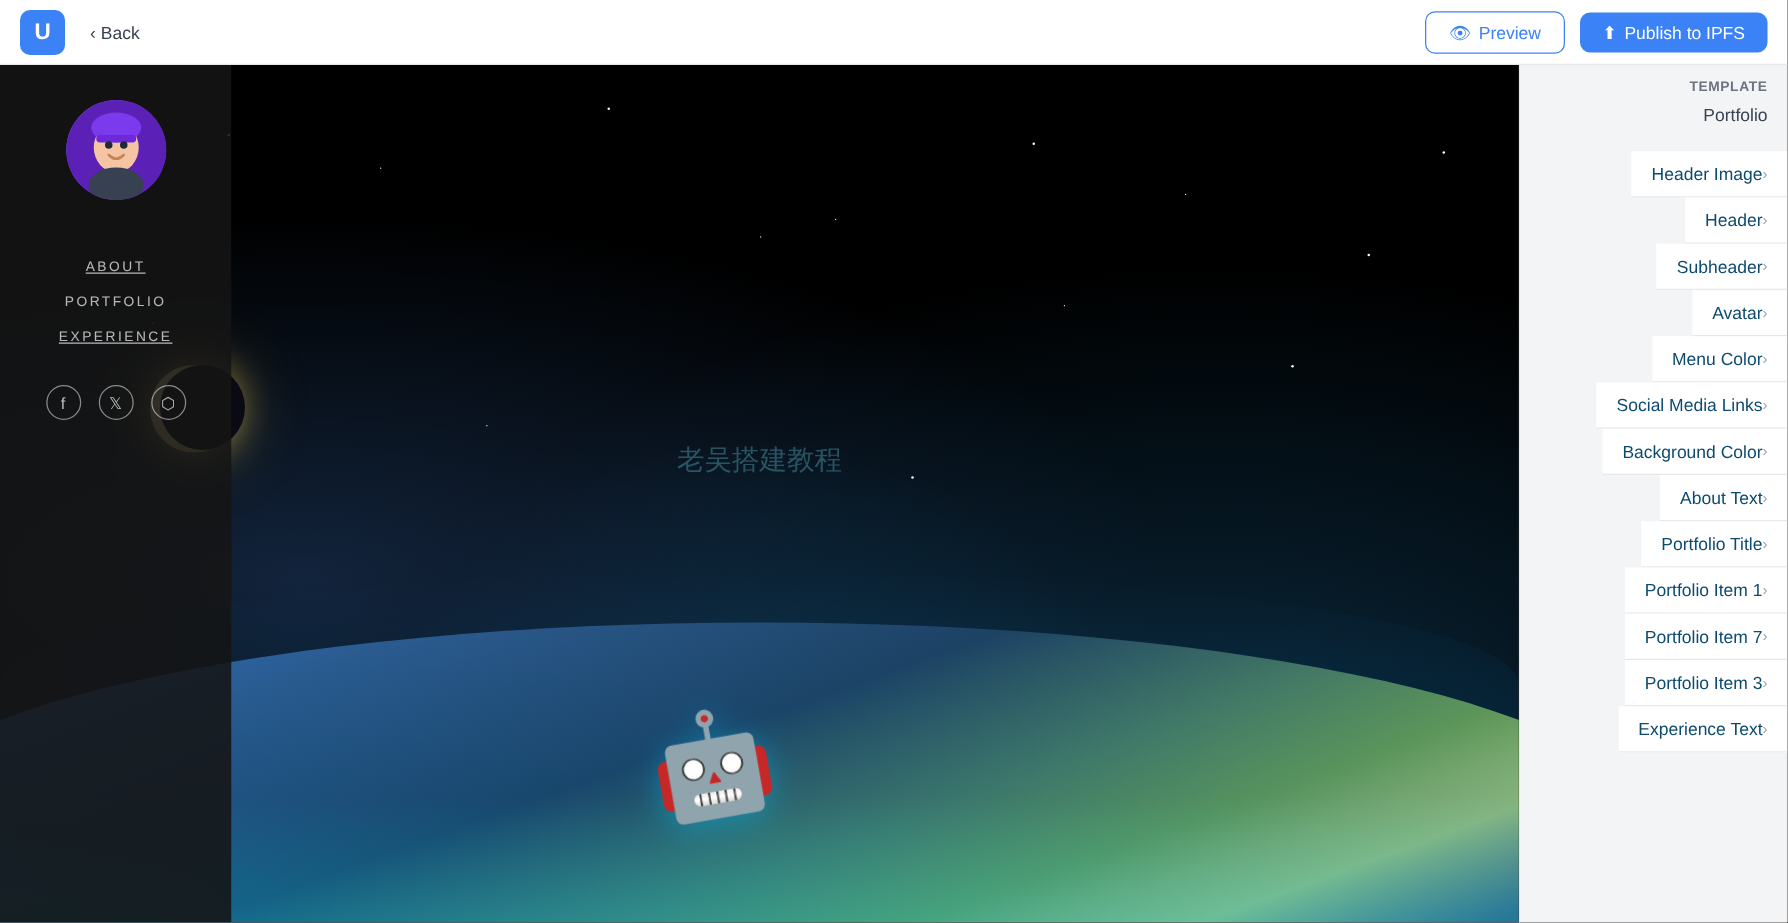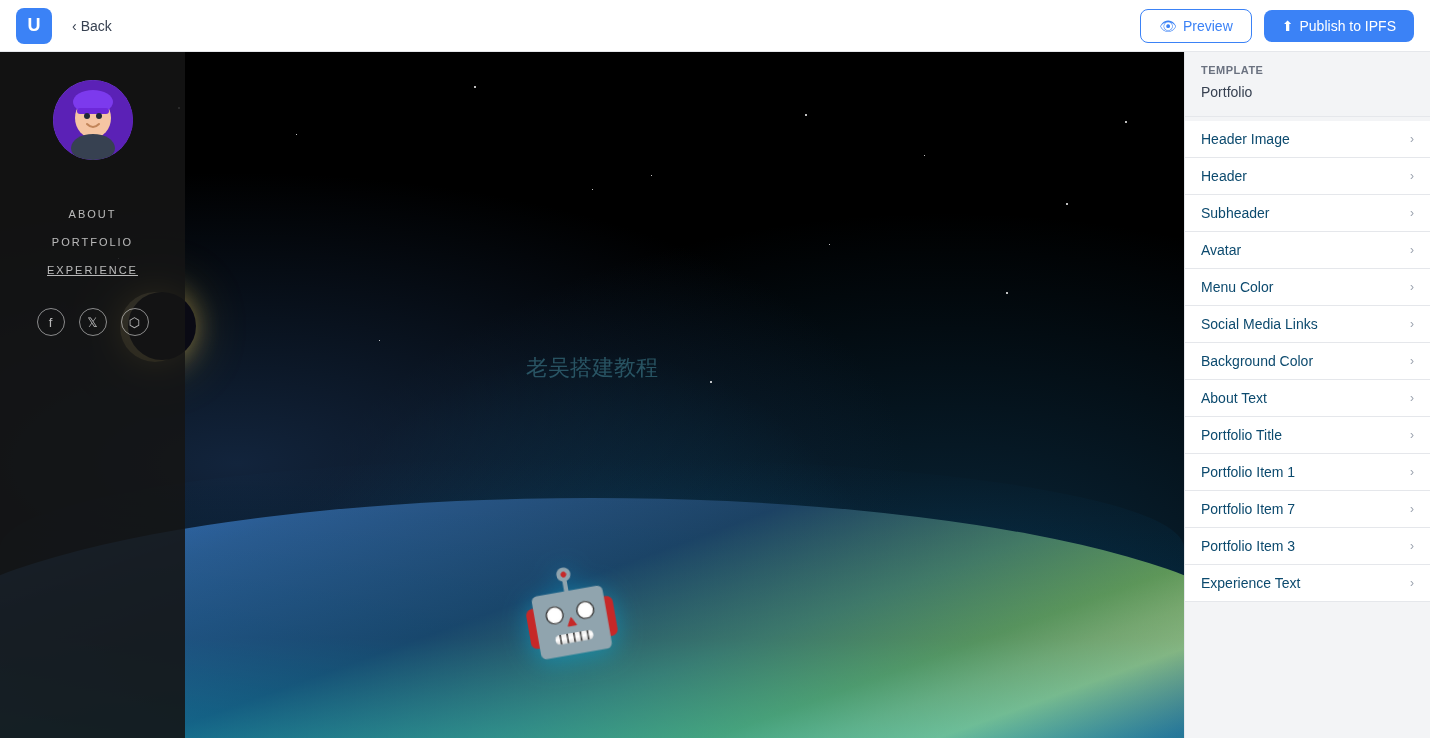--- a/index.html
+++ b/index.html
@@ -221,27 +221,28 @@
       display: flex;
       align-items: center;
       justify-content: center;
       color: rgba(255,255,255,0.7);
       font-size: 13px;
       cursor: pointer;
     }
 
     
     .right-panel {
-      width: 246px;
+      width: 215px;
       background: #f3f4f6;
       border-left: 1px solid #e5e7eb;
       display: flex;
       flex-direction: column;
       overflow-y: auto;
       flex-shrink: 0;
+      align-items: flex-end;
     }
     .right-panel::-webkit-scrollbar { width: 4px; }
     .right-panel::-webkit-scrollbar-track { background: #f3f4f6; }
     .right-panel::-webkit-scrollbar-thumb { background: #d1d5db; border-radius: 2px; }
 
     .panel-section-header {
       padding: 12px 16px 4px;
       font-size: 11px;
       font-weight: 700;
       color: #6b7280;
@@ -351,21 +352,21 @@
           <rect x="24" y="28" width="32" height="6" rx="3" fill="#6d28d9"></rect>
 
           <circle cx="34" cy="36" r="3" fill="#1f2937"></circle>
           <circle cx="46" cy="36" r="3" fill="#1f2937"></circle>
 
           <path d="M34 44 Q40 50 46 44" stroke="#c2855a" stroke-width="2" fill="none" stroke-linecap="round"></path>
 
           <ellipse cx="40" cy="68" rx="22" ry="14" fill="#374151"></ellipse>
         </svg>
       </div>
-      <div style="color:rgba(255,255,255,0.7);font-size:11px;letter-spacing:2px;text-transform:uppercase;padding:8px 0;cursor:pointer;">ABOUT</div>
+      <div style="color:rgba(255,255,255,0.7);font-size:11px;letter-spacing:2px;text-transform:uppercase;padding:8px 0;cursor:pointer;text-decoration:underline;">ABOUT</div>
       <div style="color:rgba(255,255,255,0.7);font-size:11px;letter-spacing:2px;text-transform:uppercase;padding:8px 0;cursor:pointer;">PORTFOLIO</div>
       <div style="color:rgba(255,255,255,0.7);font-size:11px;letter-spacing:2px;text-transform:uppercase;padding:8px 0;cursor:pointer;text-decoration:underline;">EXPERIENCE</div>
       <div class="social-icons" style="margin-top:24px;">
         <div class="social-icon">f</div>
         <div class="social-icon">𝕏</div>
         <div class="social-icon">⬡</div>
       </div>
     </div>
 
     <div class="watermark">老吴搭建教程</div>

